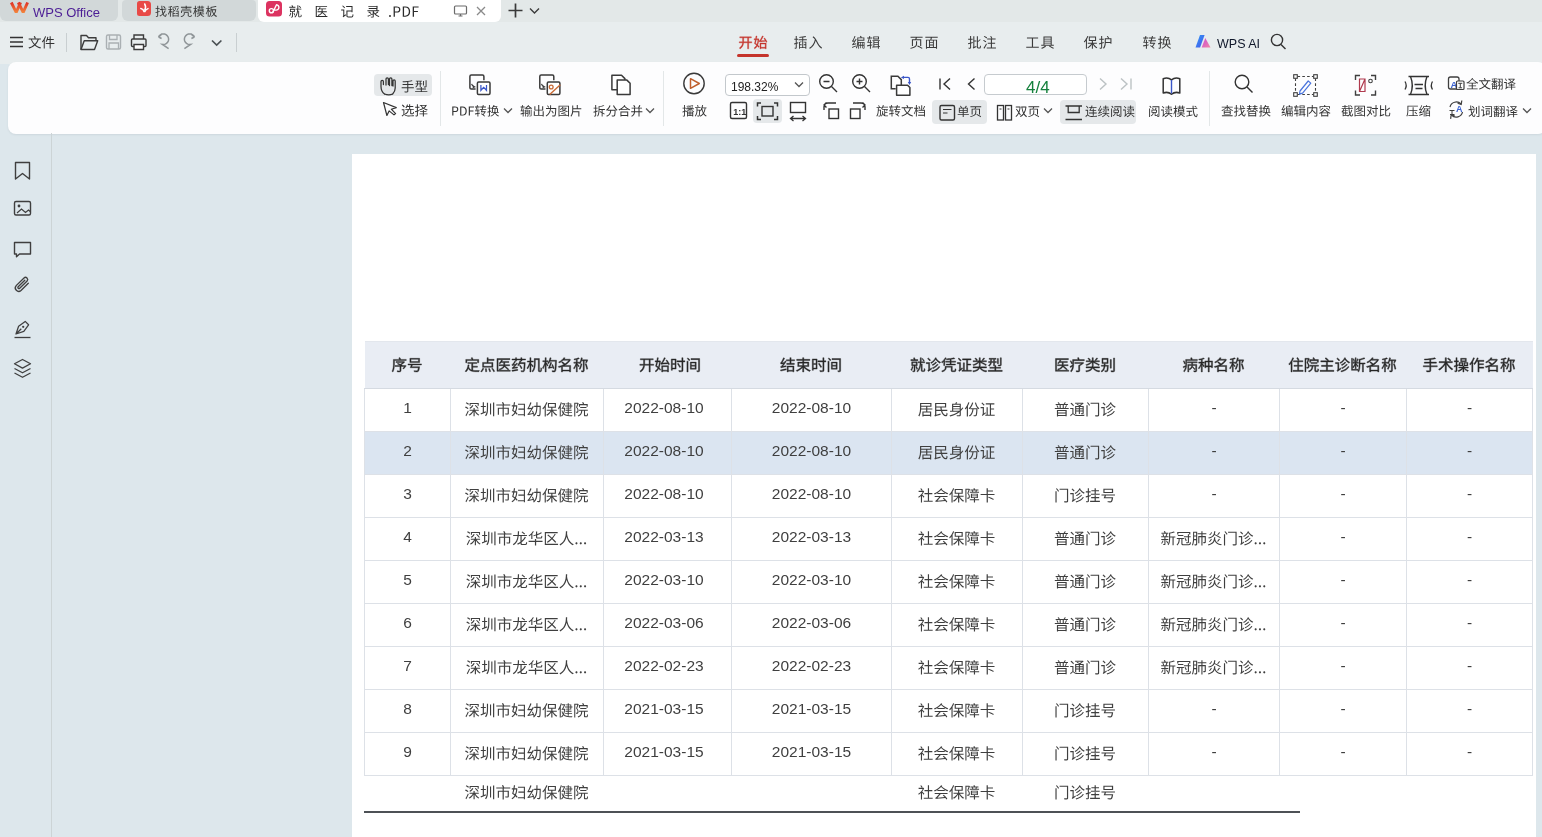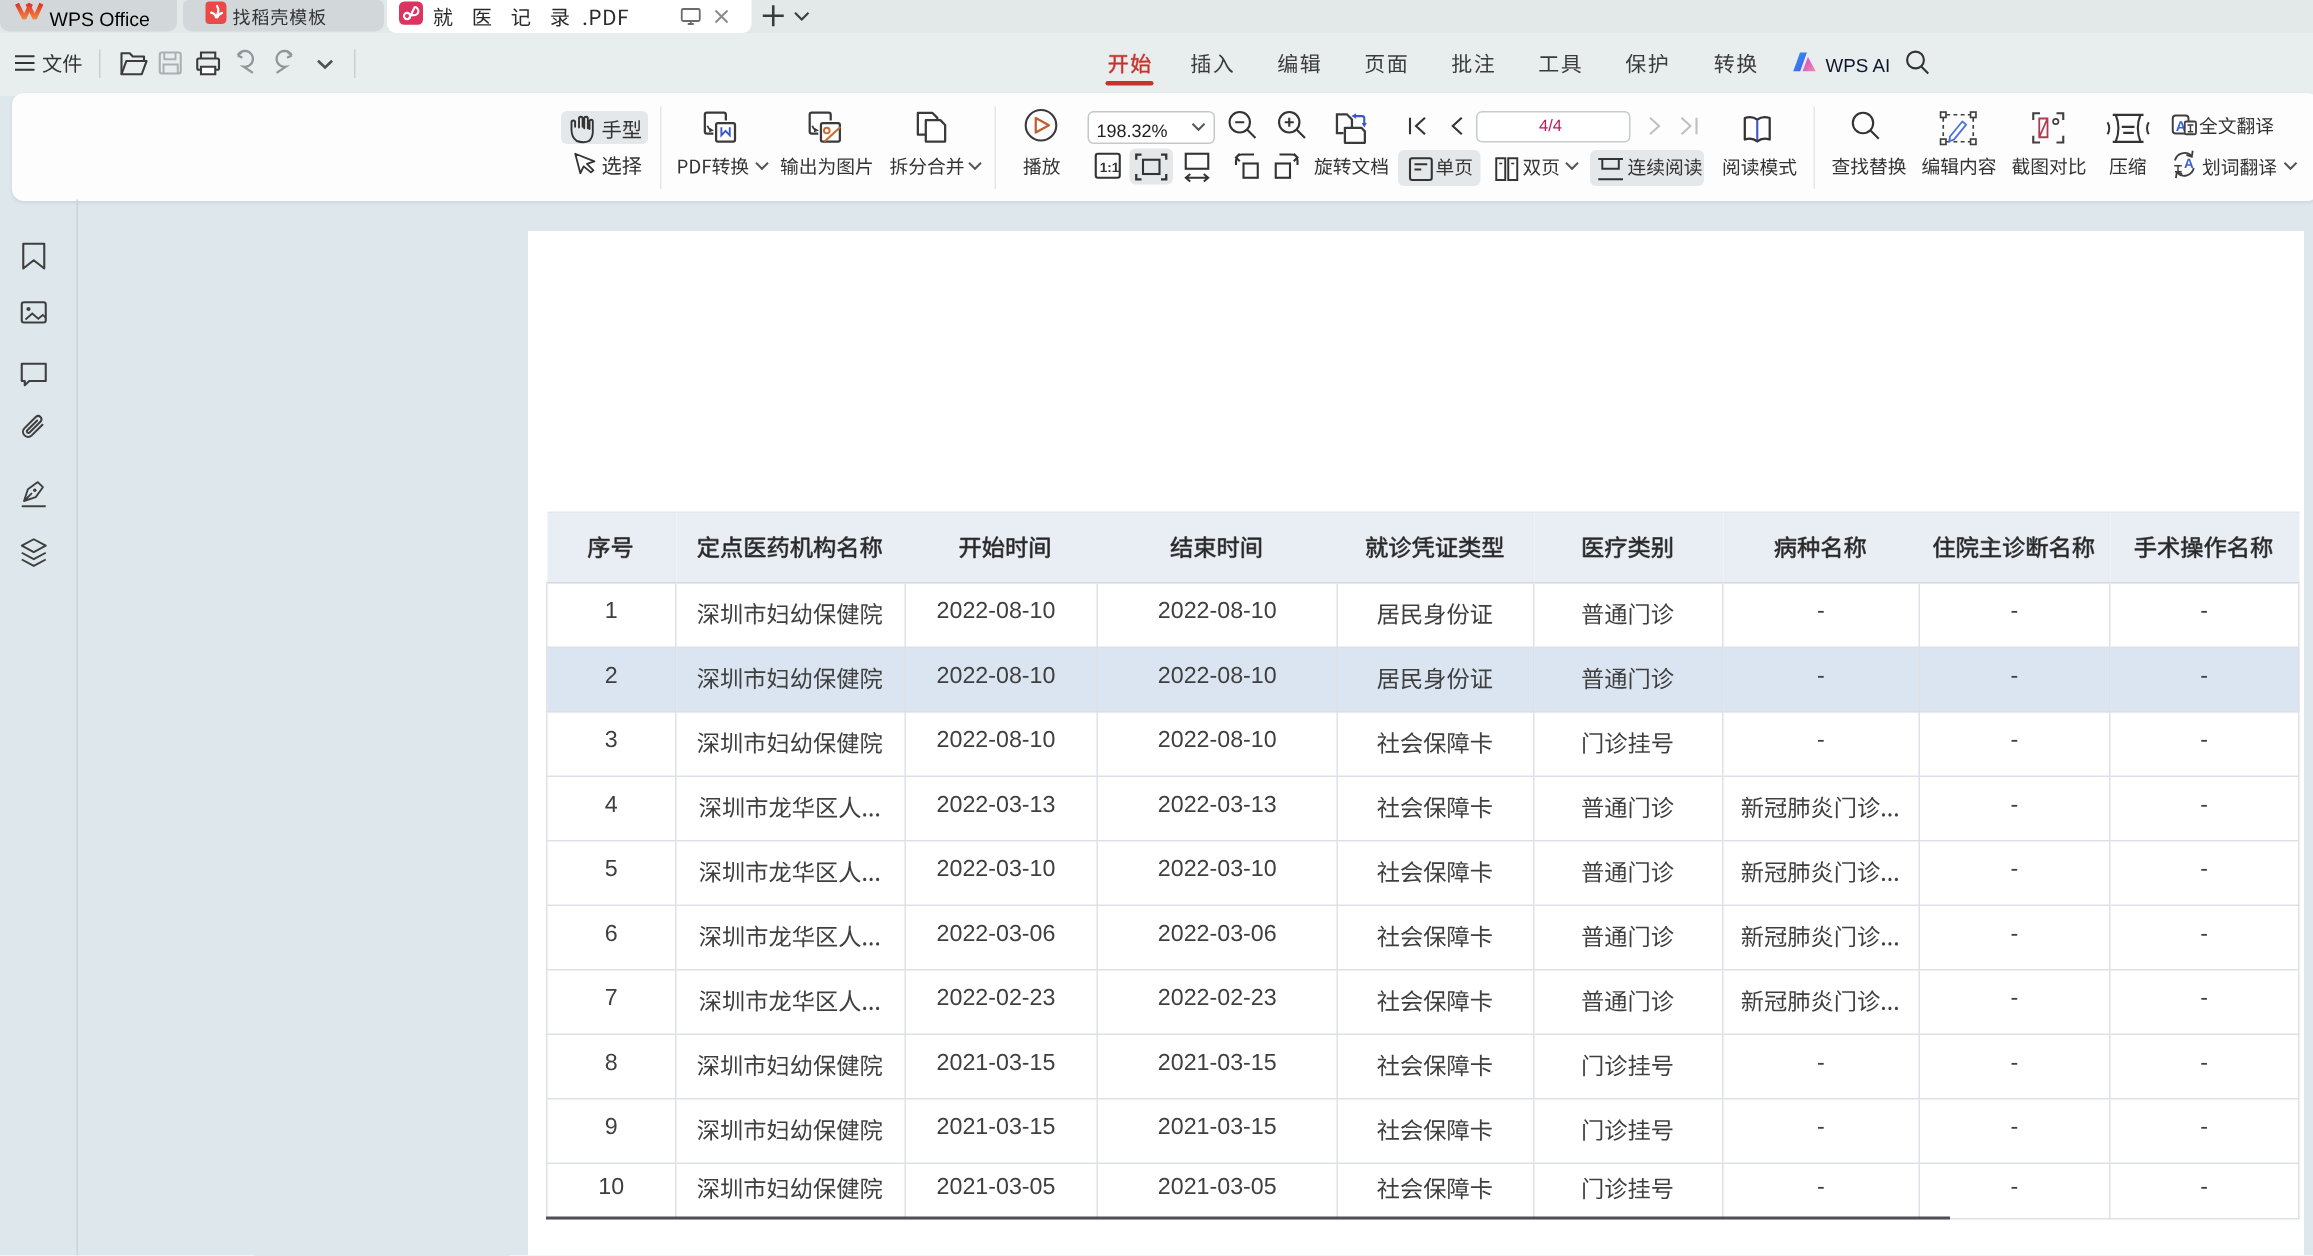--- a/index.html
+++ b/index.html
@@ -156,38 +156,27 @@
         <td>9</td>
         <td></td>
         <td>2021-03-15</td>
         <td>2021-03-15</td>
         <td></td>
         <td></td>
         <td>-</td>
         <td>-</td>
         <td>-</td>
       </tr>
-      <tr style="height:37px">
-        <td>10</td>
-        <td></td>
-        <td>2021-03-05</td>
-        <td>2021-03-05</td>
-        <td></td>
-        <td></td>
-        <td>-</td>
-        <td>-</td>
-        <td>-</td>
-      </tr>
     </tbody>
   </table>
 <div id="darkline" class="abs"></div>
-<div class="lt" style="left:33px;top:4.5px;font-size:13px;color:#000000;font-weight:400">WPS Office</div>
+<div class="lt" style="left:33px;top:4.5px;font-size:13px;color:#4c1d95;font-weight:400">WPS Office</div>
 <div class="lt" style="left:1217px;top:36.5px;font-size:12.5px;color:#0f172a;font-weight:400">WPS AI</div>
 <div class="lt" style="left:731px;top:79.5px;font-size:12px;color:#222;font-weight:400">198.32%</div>
-<div class="lt" style="left:1026px;top:77.5px;font-size:11px;color:#be185d;font-weight:400">4/4</div>
+<div class="lt" style="left:1026px;top:77.5px;font-size:17px;color:#15803d;font-weight:400">4/4</div>
 <svg class="abs" width="1542" height="837" viewBox="0 0 1542 837" style="left:0;top:0;z-index:50" xmlns="http://www.w3.org/2000/svg">
     <defs>
       <path id="g0" d="M676 778C725 735 784 671 811 629L871 673C843 714 782 774 733 816ZM189 840V638H46V568H189V352C131 336 77 322 34 311L56 238L189 277V15C189 1 184 -3 170 -4C157 -4 113 -5 67 -3C76 -22 86 -53 89 -72C158 -72 200 -71 226 -59C252 -47 262 -27 262 15V299L395 339L386 408L262 372V568H384V638H262V840ZM829 465C795 389 746 314 686 246C664 320 646 410 633 510L941 543L933 613L625 581C616 661 610 747 607 837H531C535 744 542 656 550 573L396 557L404 486L558 502C573 379 595 271 624 182C548 109 459 50 367 13C387 -2 412 -25 425 -45C505 -9 583 44 653 107C702 -2 768 -68 858 -75C909 -79 949 -28 971 135C955 141 923 160 907 176C898 65 882 11 855 13C798 19 750 75 713 167C787 246 849 336 891 428Z"></path>
       <path id="g1" d="M881 826C767 790 559 764 386 751C394 734 403 709 405 692C582 703 794 728 930 768ZM596 664C618 613 641 545 650 504L714 523C706 564 681 630 656 680ZM401 633C428 583 458 517 470 476L533 500C520 540 489 605 461 653ZM867 702C847 640 809 552 779 497L837 472C869 524 906 605 936 675ZM339 832C273 800 157 771 59 753C67 736 78 710 81 694C117 700 156 707 195 715V553H56V483H186C151 370 91 239 34 167C47 148 66 116 75 94C117 153 160 245 195 340V-81H266V375C290 335 316 288 328 263L372 323C356 345 292 429 266 459V483H395V553H266V732C310 743 351 757 386 772ZM683 435V368H849V238H688V171H849V29H487V172H641V238H487V362C540 383 596 408 641 434L584 486C544 456 475 421 414 395V-79H487V-38H849V-73H919V435Z"></path>
       <path id="g2" d="M80 454V252H150V389H847V252H920V454ZM460 841V753H63V685H460V593H139V528H863V593H538V685H940V753H538V841ZM299 312V188C299 105 262 29 33 -21C45 -34 64 -68 70 -86C318 -29 373 76 373 185V244H631V28C631 -50 654 -70 735 -70C752 -70 847 -70 865 -70C933 -70 953 -39 961 78C941 83 911 94 895 106C892 12 887 -2 857 -2C837 -2 760 -2 744 -2C710 -2 705 2 705 29V312Z"></path>
       <path id="g3" d="M472 417H820V345H472ZM472 542H820V472H472ZM732 840V757H578V840H507V757H360V693H507V618H578V693H732V618H805V693H945V757H805V840ZM402 599V289H606C602 259 598 232 591 206H340V142H569C531 65 459 12 312 -20C326 -35 345 -63 352 -80C526 -38 607 34 647 140C697 30 790 -45 920 -80C930 -61 950 -33 966 -18C853 6 767 61 719 142H943V206H666C671 232 676 260 679 289H893V599ZM175 840V647H50V577H175V576C148 440 90 281 32 197C45 179 63 146 72 124C110 183 146 274 175 372V-79H247V436C274 383 305 319 318 286L366 340C349 371 273 496 247 535V577H350V647H247V840Z"></path>
       <path id="g4" d="M197 840V647H58V577H191C159 439 97 278 32 197C45 179 63 145 71 125C117 193 163 305 197 421V-79H267V456C294 405 326 342 339 309L385 366C368 396 292 512 267 546V577H387V647H267V840ZM879 821C778 779 585 755 428 746V502C428 343 418 118 306 -40C323 -48 354 -70 368 -82C477 75 499 309 501 476H531C561 351 604 238 664 144C600 70 524 16 440 -19C456 -33 476 -62 486 -80C569 -41 644 12 708 82C764 11 833 -45 915 -82C927 -62 950 -32 967 -18C883 15 813 70 756 141C829 241 883 370 911 533L864 547L851 544H501V685C651 695 823 718 929 761ZM827 476C802 370 762 280 710 204C661 283 624 376 598 476Z"></path>
       <path id="g5" d="M174 508H399V388H174ZM721 432V52C721 -11 728 -27 744 -40C760 -52 785 -56 806 -56C819 -56 856 -56 870 -56C889 -56 913 -54 927 -46C943 -40 953 -27 960 -7C965 13 969 66 971 111C951 117 926 130 912 143C911 92 910 51 907 34C904 18 900 9 893 6C887 2 874 1 863 1C850 1 829 1 820 1C810 1 802 3 795 6C790 10 788 23 788 44V432ZM142 274C123 191 92 108 50 52C65 44 92 25 104 15C145 76 183 170 205 260ZM366 261C398 206 427 131 438 82L495 109C484 157 453 230 420 285ZM768 764C809 719 852 655 869 614L923 648C904 688 860 750 819 793ZM108 570V327H258V2C258 -8 255 -11 245 -11C235 -12 202 -12 165 -11C175 -29 185 -55 188 -74C240 -74 274 -73 297 -63C320 -52 326 -33 326 0V327H469V570ZM222 826C238 793 256 752 267 717H54V650H511V717H345C333 753 311 803 291 842ZM659 838C659 758 659 670 654 581H520V512H649C632 300 582 90 437 -36C456 -47 480 -66 492 -81C645 58 699 285 719 512H954V581H724C729 670 730 757 731 838Z"></path>
       <path id="g6" d="M931 786H94V-41H954V30H169V714H931ZM379 693C348 611 291 533 225 483C243 473 274 455 288 443C316 467 343 497 369 531H526V405V388H225V321H516C494 242 427 160 229 102C245 88 266 62 275 45C447 101 530 175 569 253C659 187 763 98 814 41L865 92C805 155 685 250 591 315L593 321H910V388H601V405V531H864V596H412C426 621 439 648 450 675Z"></path>
       <path id="g7" d="M124 769C179 720 249 652 280 608L335 661C300 703 230 769 176 815ZM200 -61V-60C214 -41 242 -20 408 98C400 113 389 143 384 163L280 92V526H46V453H206V93C206 44 175 10 157 -4C171 -17 192 -45 200 -61ZM419 770V695H816V442H438V57C438 -41 474 -65 586 -65C611 -65 790 -65 816 -65C925 -65 951 -20 962 143C940 148 908 161 889 175C884 33 874 7 812 7C773 7 621 7 591 7C527 7 515 16 515 56V370H816V318H891V770Z"></path>

